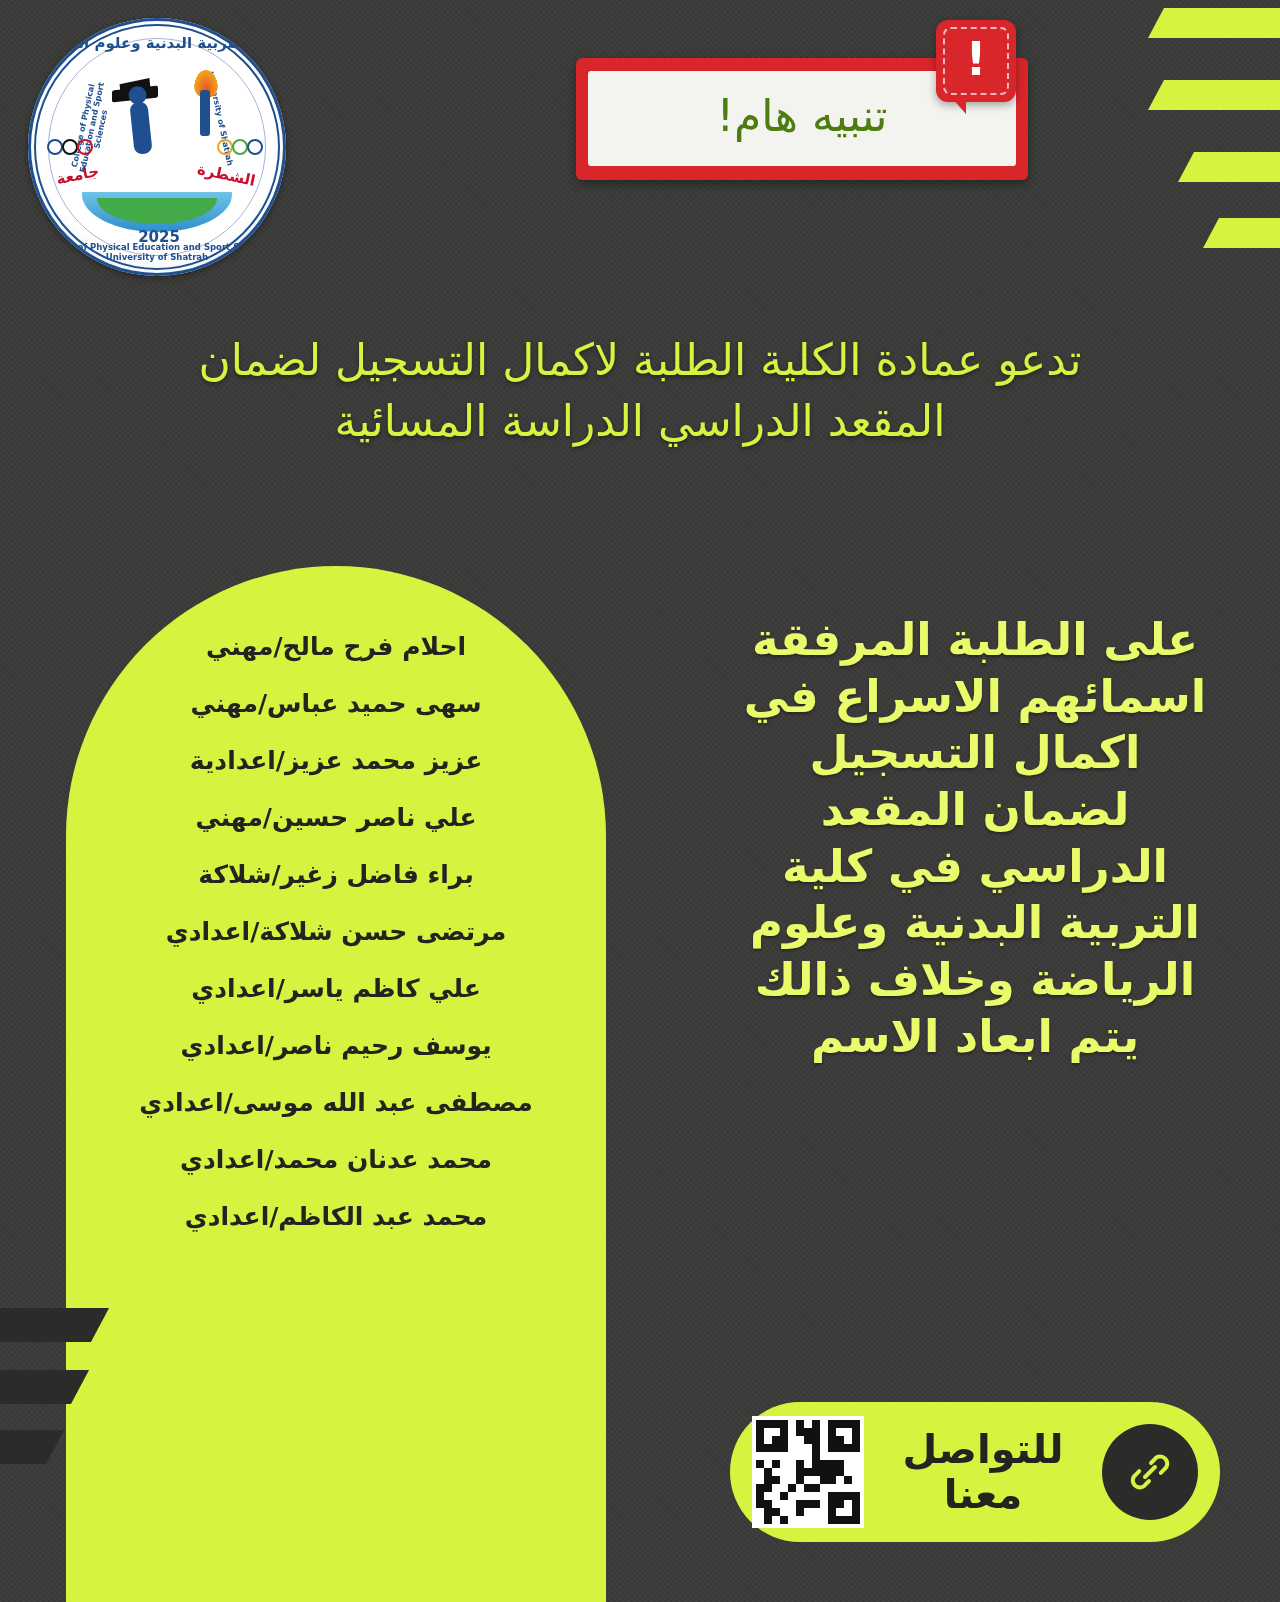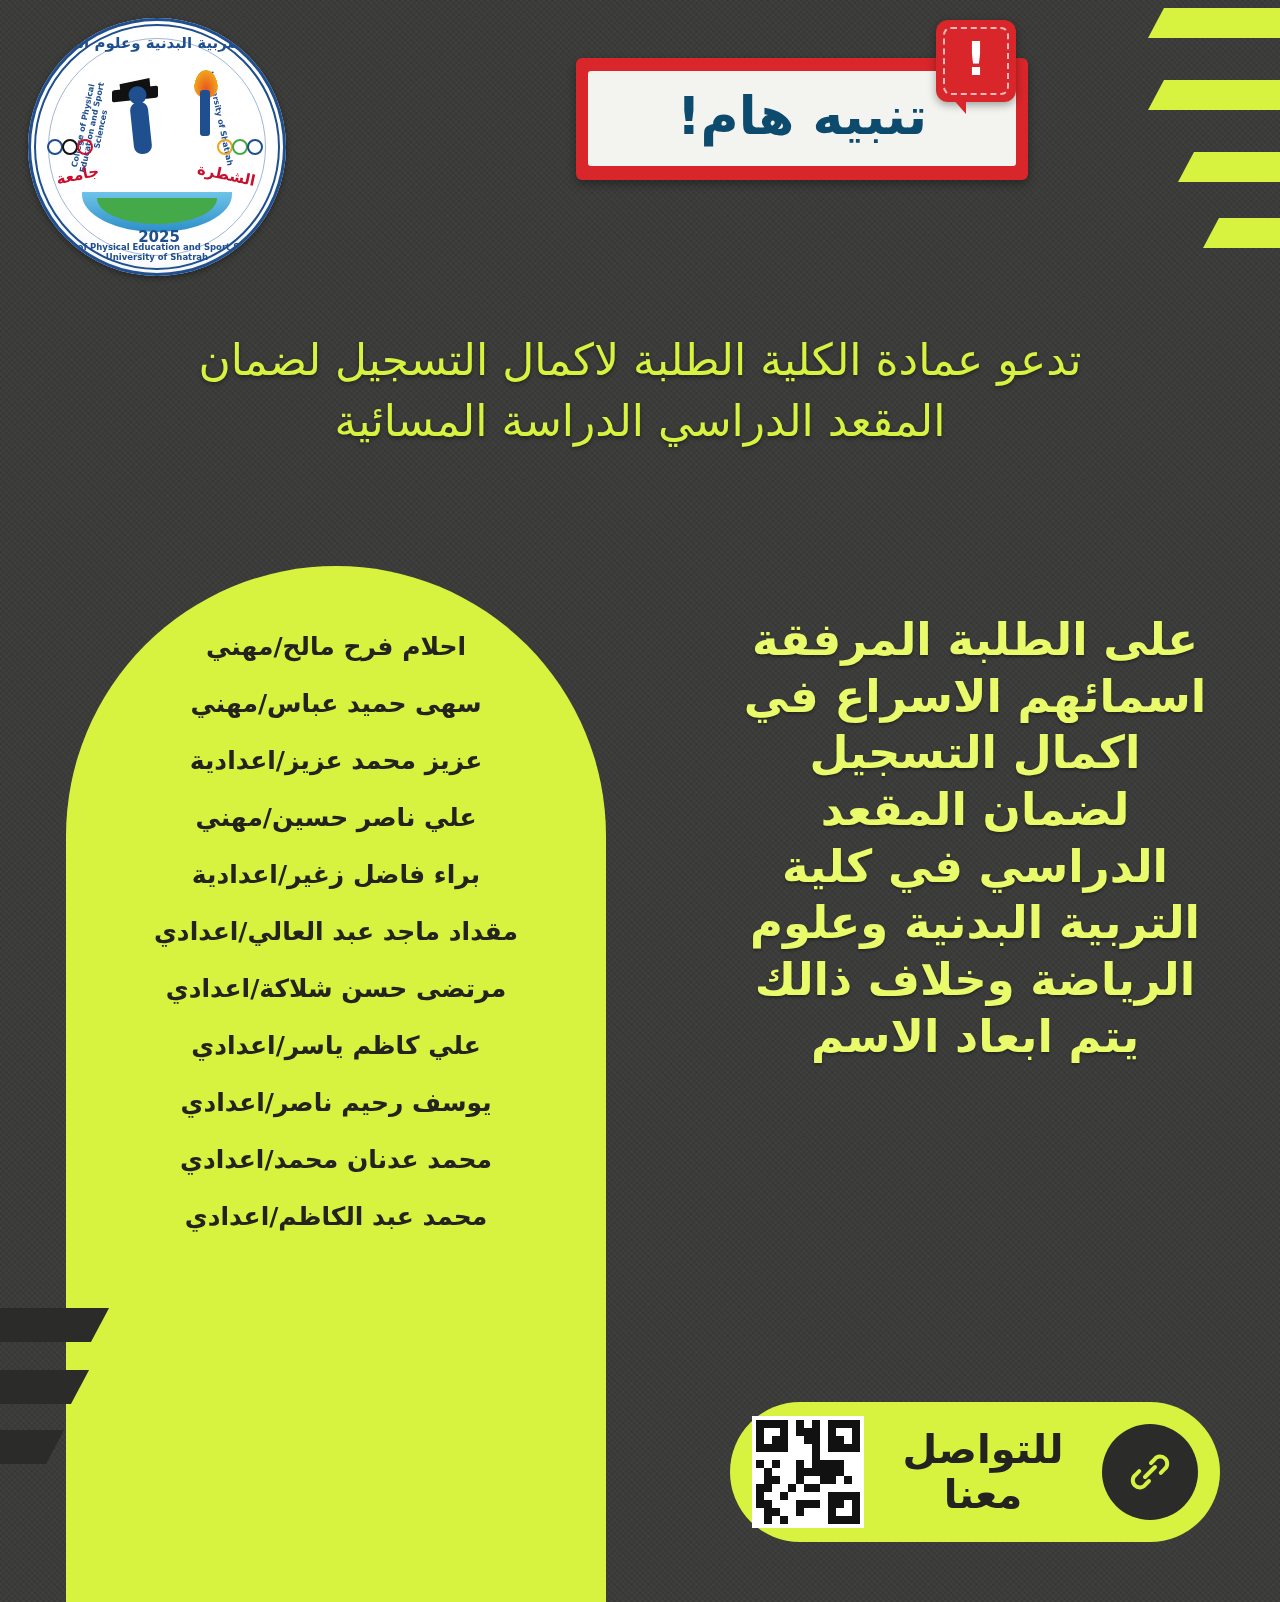--- a/index.html
+++ b/index.html
@@ -166,23 +166,23 @@
     position: relative;
     box-shadow: 0 4px 10px rgba(0,0,0,0.35);
   }
   .warn-inner {
     position: absolute; inset: 13px 12px 14px 12px;
     background: #f3f3ef;
     border-radius: 3px;
     display: flex; align-items: center; justify-content: center;
   }
   .warn-text {
-    color: #0c4a6e;
-    font-size: 52px;
-    font-weight: bold;
+    color: #4d7c0f;
+    font-size: 44px;
+    font-weight: normal;
     letter-spacing: -1px;
     transform: translateY(-3px);
   }
   .warn-badge {
     position: absolute; top: -38px; right: 12px;
     width: 80px; height: 82px;
     background: #d8262a;
     border-radius: 12px;
     display: flex; align-items: center; justify-content: center;
     box-shadow: 0 3px 8px rgba(0,0,0,0.35);
@@ -356,25 +356,25 @@
 </div>
 
 <div class="headline">تدعو عمادة الكلية الطلبة لاكمال التسجيل لضمان المقعد الدراسي الدراسة المسائية</div>
 
 <div class="names-panel">
   <div class="names-list">
     <div class="name-item">احلام فرح مالح/مهني</div>
     <div class="name-item">سهى حميد عباس/مهني</div>
     <div class="name-item">عزيز محمد عزيز/اعدادية</div>
     <div class="name-item">علي ناصر حسين/مهني</div>
-    <div class="name-item">براء فاضل زغير/اعدادية</div>
-    <div class="name-item">مقداد ماجد عبد العالي/اعدادي</div>
+    <div class="name-item">براء فاضل زغير/شلاكة</div>
     <div class="name-item">مرتضى حسن شلاكة/اعدادي</div>
     <div class="name-item">علي كاظم ياسر/اعدادي</div>
     <div class="name-item">يوسف رحيم ناصر/اعدادي</div>
+    <div class="name-item">مصطفى عبد الله موسى/اعدادي</div>
     <div class="name-item">محمد عدنان محمد/اعدادي</div>
     <div class="name-item">محمد عبد الكاظم/اعدادي</div>
   </div>
 </div>
 
 <div class="body-text">على الطلبة المرفقة اسمائهم الاسراع في اكمال التسجيل لضمان المقعد الدراسي في كلية التربية البدنية وعلوم الرياضة وخلاف ذالك يتم ابعاد الاسم</div>
 
 <div class="contact">
   <div class="link-circle">
     <svg viewBox="0 0 24 24" fill="none" stroke="#d7f23f" stroke-width="2" stroke-linecap="round">

